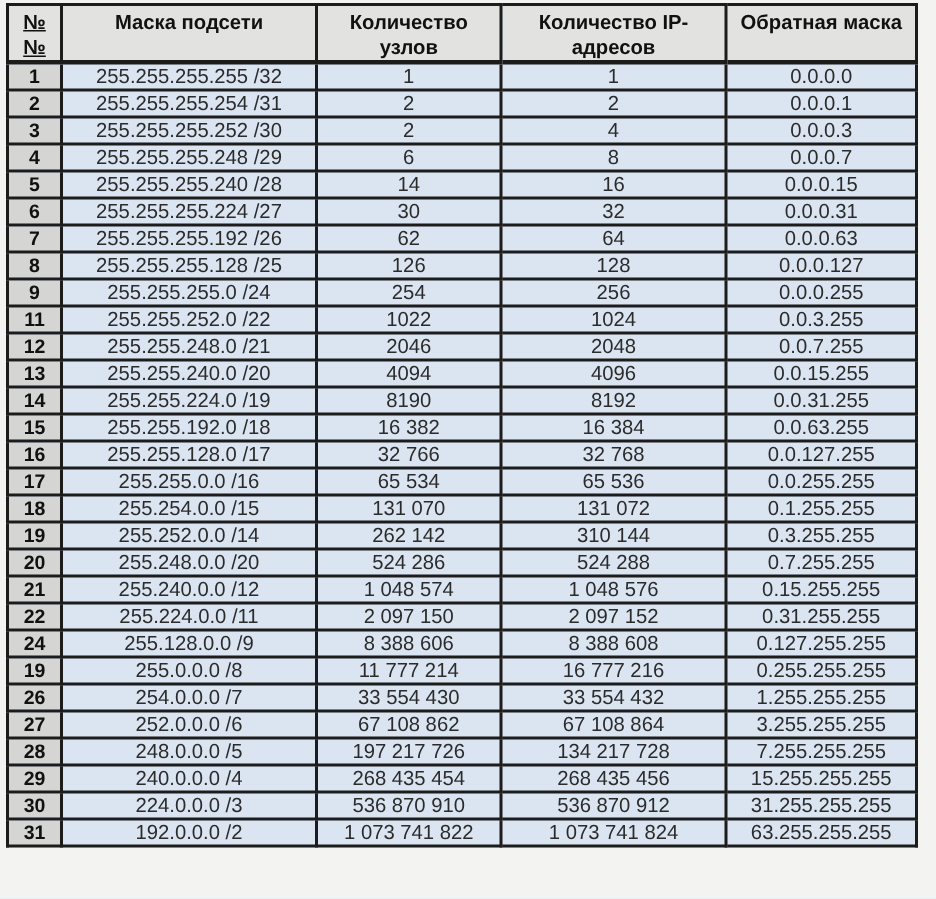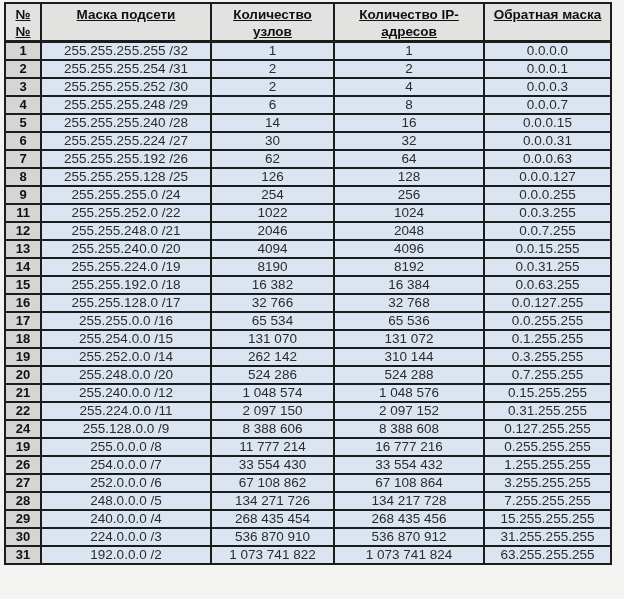--- a/index.html
+++ b/index.html
@@ -31,21 +31,20 @@
     background: #e2e2e1;
     color: #111111;
     font-size: 13.5px;
     font-weight: bold;
     height: 33px;
     vertical-align: top;
     padding: 2px 2px 0 2px;
     line-height: 17px;
     white-space: normal;
     border-bottom: 3px solid #1c1c1c;
-    text-decoration: underline;
   }
   .subnet-table th.underlined {
     text-decoration: underline;
   }
   .subnet-table td {
     background: #dbe5f1;
     color: #2b2b2b;
     font-size: 13.5px;
     height: 16px;
     line-height: 16px;
@@ -251,21 +250,21 @@
       <tr>
         <td class="num-cell">27</td>
         <td>252.0.0.0 /6</td>
         <td>67 108 862</td>
         <td>67 108 864</td>
         <td>3.255.255.255</td>
       </tr>
       <tr>
         <td class="num-cell">28</td>
         <td>248.0.0.0 /5</td>
-        <td>134 271 726</td>
+        <td>197 217 726</td>
         <td>134 217 728</td>
         <td>7.255.255.255</td>
       </tr>
       <tr>
         <td class="num-cell">29</td>
         <td>240.0.0.0 /4</td>
         <td>268 435 454</td>
         <td>268 435 456</td>
         <td>15.255.255.255</td>
       </tr>

